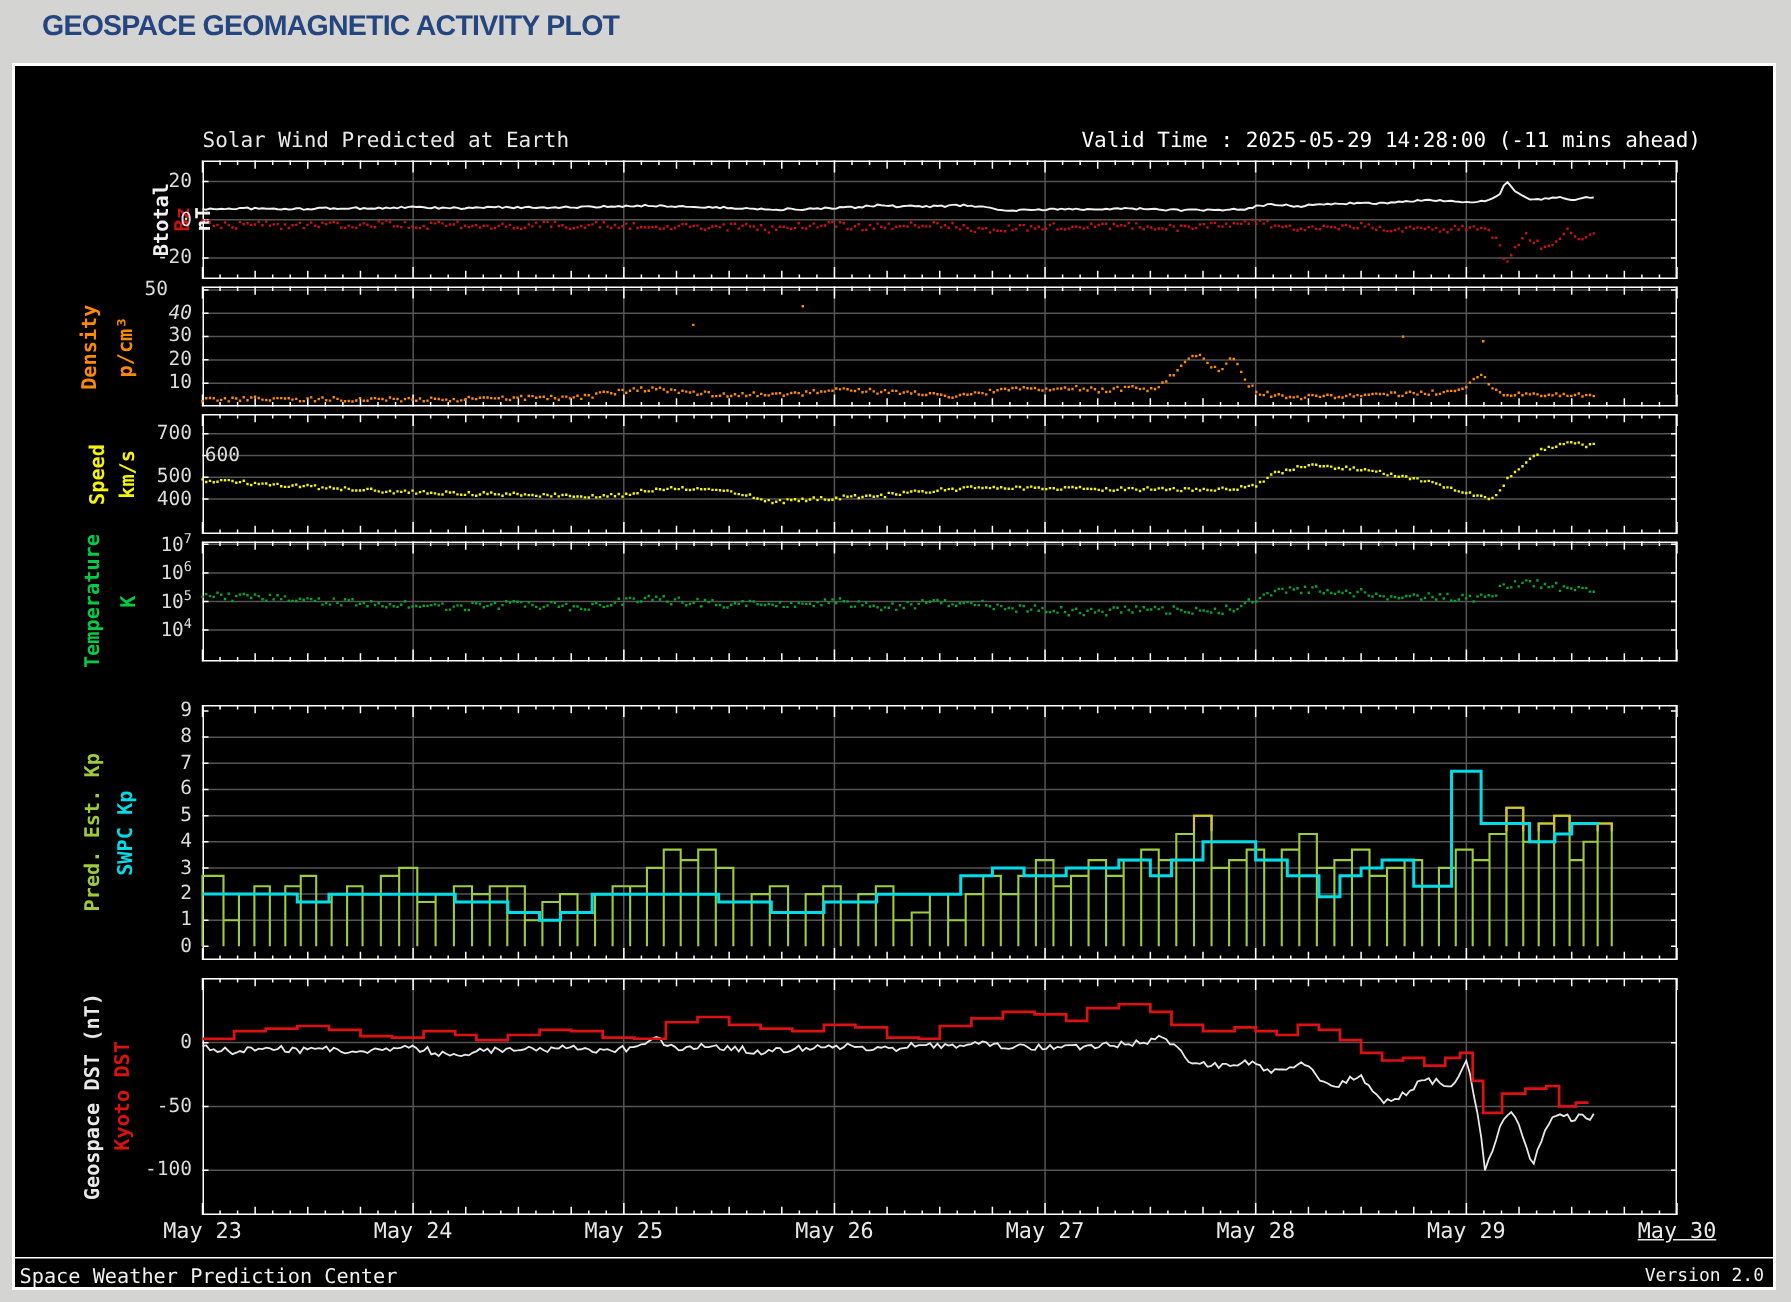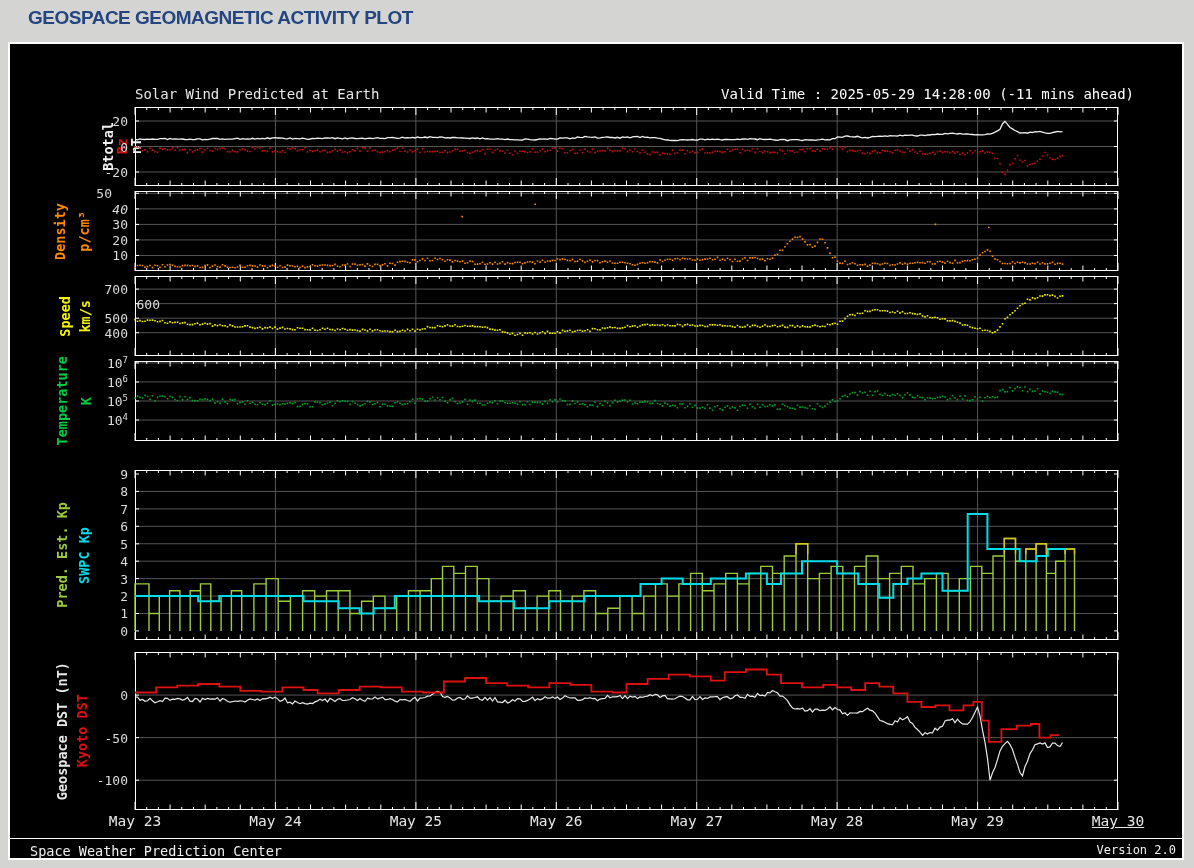--- a/index.html
+++ b/index.html
@@ -20,21 +20,21 @@
   .plot-area svg{display:block;overflow:visible;}
   .ylabel-col{position:absolute;top:0;bottom:0;display:flex;align-items:center;}
   .ylabel-col span{writing-mode:vertical-rl;transform:rotate(180deg);white-space:nowrap;
         font-size:13.5px;font-weight:bold;}
   .ytick{position:absolute;font-size:13px;color:#dcdcdc;transform:translate(-100%,-50%);
         white-space:nowrap;}
   .ytick sup{font-size:9px;}
   .xlabels{position:absolute;left:0;right:0;top:769px;height:20px;}
   .xlabel{position:absolute;transform:translateX(-50%);font-size:14.5px;color:#e8e8e8;white-space:nowrap;}
   .footer-line{position:absolute;left:0;right:0;top:794px;height:1px;background:#ffffff;}
-  .footer-left{position:absolute;left:20px;top:799px;font-size:13.5px;color:#f0f0f0;}
+  .footer-left{position:absolute;left:3px;top:799px;font-size:13.5px;color:#f0f0f0;}
   .footer-right{position:absolute;right:6px;top:799px;font-size:12px;color:#f0f0f0;}
 </style>
 </head>
 <body>
 
 <div class="page">
   <div class="header-title">GEOSPACE GEOMAGNETIC ACTIVITY PLOT</div>
 
   <div class="frame">
     <div class="frame-inner">

